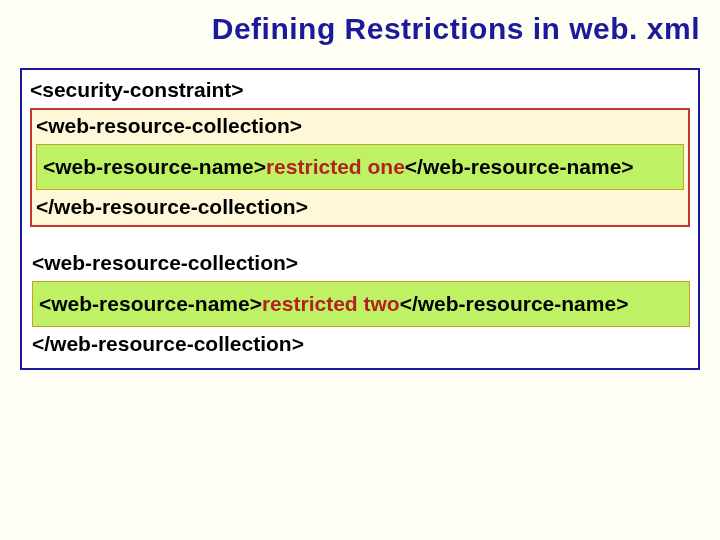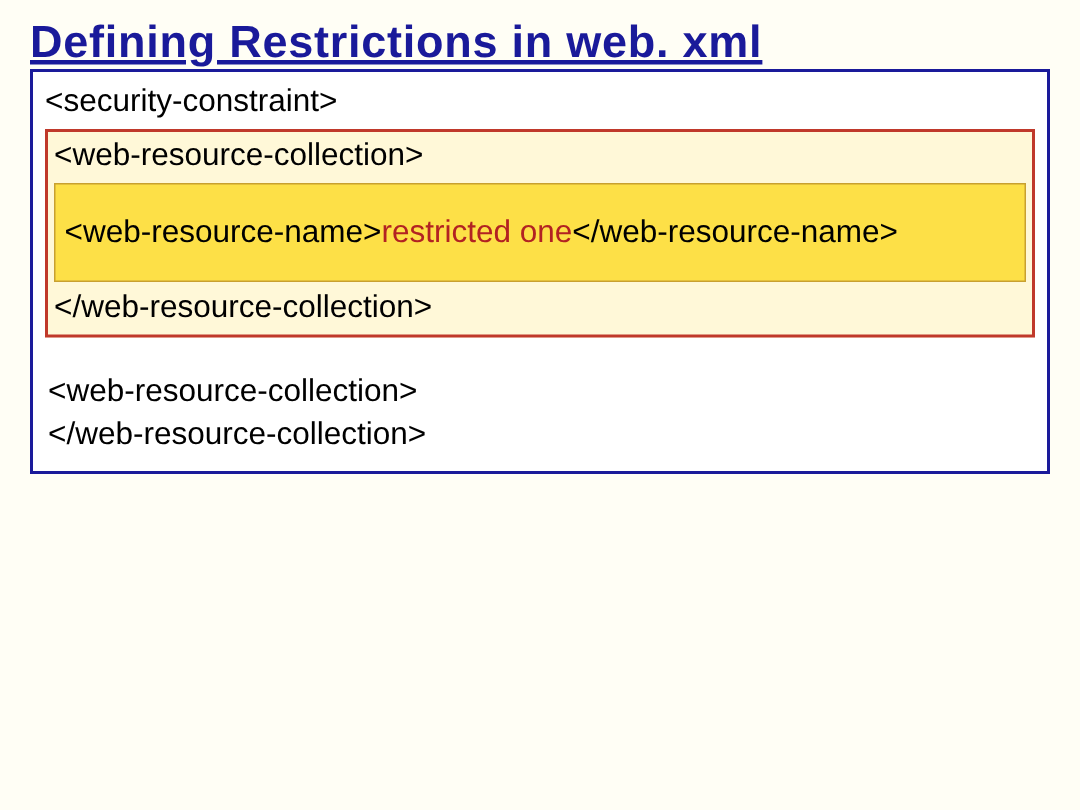--- a/index.html
+++ b/index.html
@@ -3,49 +3,49 @@
 <meta charset="utf-8">
 <style>
   * { box-sizing: border-box; margin: 0; padding: 0; }
   html, body { width: 720px; height: 540px; }
   body {
     background: #fffef5;
     font-family: Arial, Helvetica, sans-serif;
     padding: 12px 20px 20px 20px;
   }
   .title {
-    text-align: left;
+    text-align: right;
     font-size: 30px;
     font-weight: bold;
     color: #1a1a9a;
-    text-decoration: underline;
+    margin-bottom: 22px;
     letter-spacing: 0.5px;
   }
   .outer-box {
     border: 2px solid #1a1a9a;
     background: #ffffff;
     padding: 6px 8px 10px 8px;
   }
   .line {
     font-size: 21px;
-    font-weight: normal;
+    font-weight: bold;
     color: #000;
     line-height: 1.35;
     white-space: nowrap;
   }
   .red-box {
     border: 2px solid #c0392b;
     background: #fff8d8;
     padding: 2px 4px 4px 4px;
     margin: 4px 0 6px 0;
   }
   .yellow-row {
     border: 1.5px solid #c8a030;
-    background: #fde047;
-    padding: 18px 4px;
+    background: #bef264;
+    padding: 8px 4px;
     margin: 3px 0;
   }
   .tag { color: #000; }
   .val-red { color: #b22222; }
   .indent1 { padding-left: 6px; }
   .gap { height: 16px; }
   .block2 { padding-left: 2px; }
 </style>
 </head>
 <body>
@@ -67,18 +67,23 @@
 
 
     <div class="line">&lt;/web-resource-collection&gt;</div>
   </div>
 
   <div class="gap"></div>
 
   <div class="block2">
     <div class="line">&lt;web-resource-collection&gt;</div>
 
+    <div class="yellow-row indent1">
+      <span class="line">
+        <span class="tag">&lt;web-resource-name&gt;</span><span class="val-red">restricted two</span><span class="tag">&lt;/web-resource-name&gt;</span>
+      </span>
+    </div>
 
 
     <div class="line">&lt;/web-resource-collection&gt;</div>
   </div>
 
 </div>
 
 </body></html>

